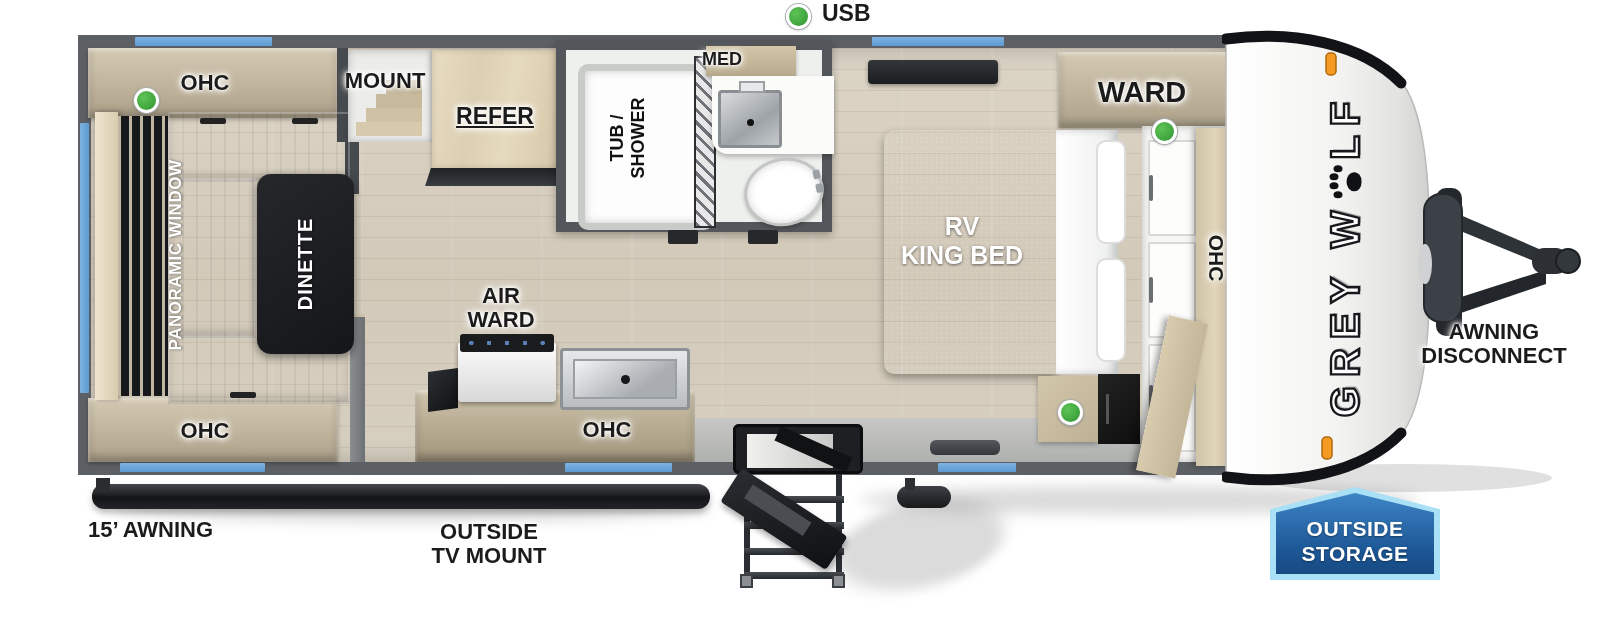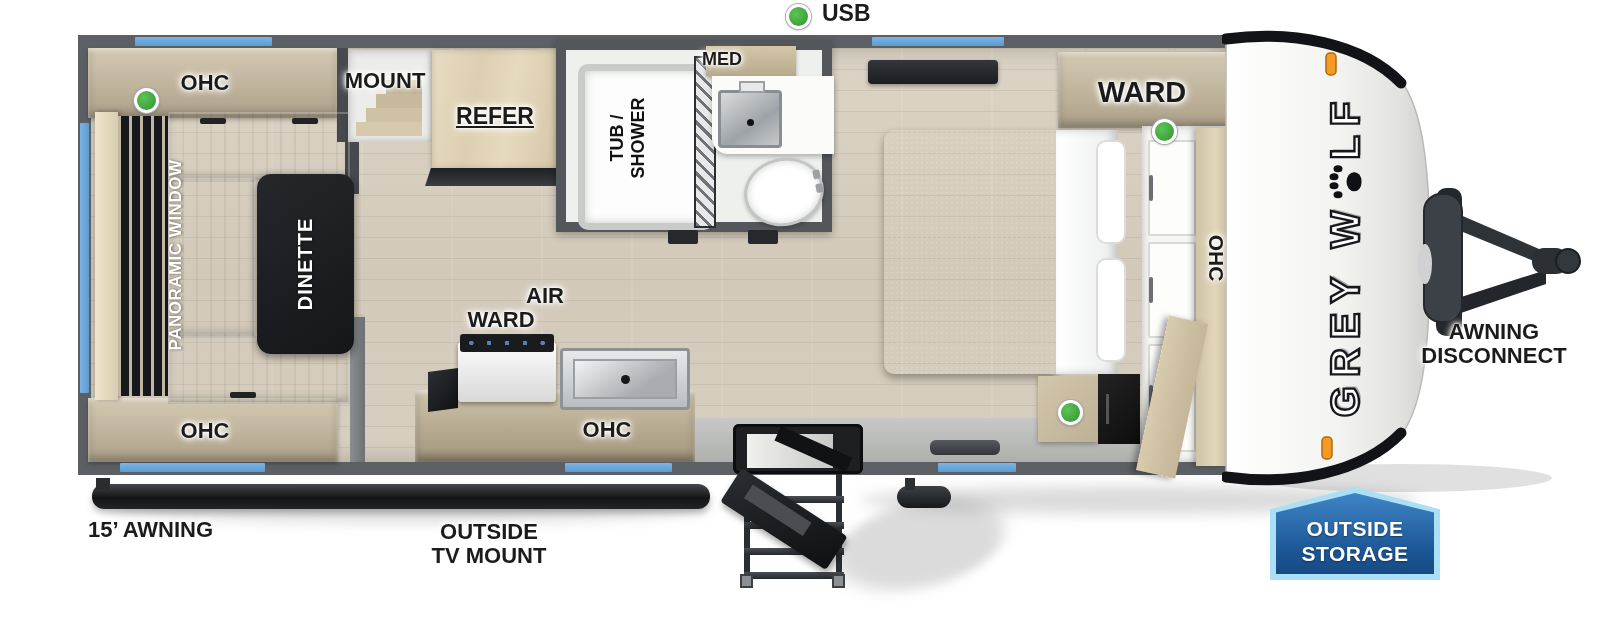--- a/index.html
+++ b/index.html
@@ -289,30 +289,34 @@
 
   <div class="lbl" style="left:822px;top:1px;font-size:23px;">USB</div>
 
   <div class="lbl center" style="left:205px;top:71px;font-size:22px;">OHC</div>
   <div class="lbl center" style="left:205px;top:419px;font-size:22px;">OHC</div>
   <div class="lbl center" style="left:385px;top:69px;font-size:22px;">MOUNT</div>
   <div class="lbl center" style="left:495px;top:104px;font-size:23px;text-decoration:underline;">REFER</div>
   <div class="rot white-lbl" style="left:176px;top:255px;font-size:17px;letter-spacing:.5px;">PANORAMIC WINDOW</div>
   <div class="rot white-lbl" style="left:305px;top:264px;font-size:20px;letter-spacing:1px;">DINETTE</div>
 
-  <div class="lbl center" style="left:501px;top:284px;font-size:22px;margin-left:44px;">AIR</div>
+  <div class="lbl center" style="left:501px;top:284px;font-size:22px;">AIR</div>
   <div class="lbl center" style="left:501px;top:308px;font-size:22px;">WARD</div>
   <div class="lbl center" style="left:607px;top:418px;font-size:22px;">OHC</div>
 
   <div class="rot" style="left:628px;top:138px;font-size:18px;font-weight:700;color:#111;">
     <span style="display:block;">TUB /</span>
     <span style="display:block;">SHOWER</span>
   </div>
   <div class="lbl center" style="left:722px;top:50px;font-size:18px;">MED</div>
 
+  <div class="white-lbl abs" style="left:962px;top:212px;font-size:25px;text-align:center;transform:translateX(-50%);z-index:8;">
+    <span style="display:block;">RV</span>
+    <span style="display:block;">KING BED</span>
+  </div>
   <div class="lbl center" style="left:1142px;top:77px;font-size:29px;">WARD</div>
   <div class="rot cw lbl" style="left:1216px;top:258px;font-size:21px;">OHC</div>
 
   <div class="lbl" style="left:88px;top:518px;font-size:22px;">15’ AWNING</div>
   <div class="lbl center" style="left:489px;top:520px;font-size:22px;">OUTSIDE</div>
   <div class="lbl center" style="left:489px;top:544px;font-size:22px;">TV MOUNT</div>
   <div class="lbl center" style="left:1494px;top:320px;font-size:22px;">AWNING</div>
   <div class="lbl center" style="left:1494px;top:344px;font-size:22px;">DISCONNECT</div>
 
   <div class="badge-outer">

